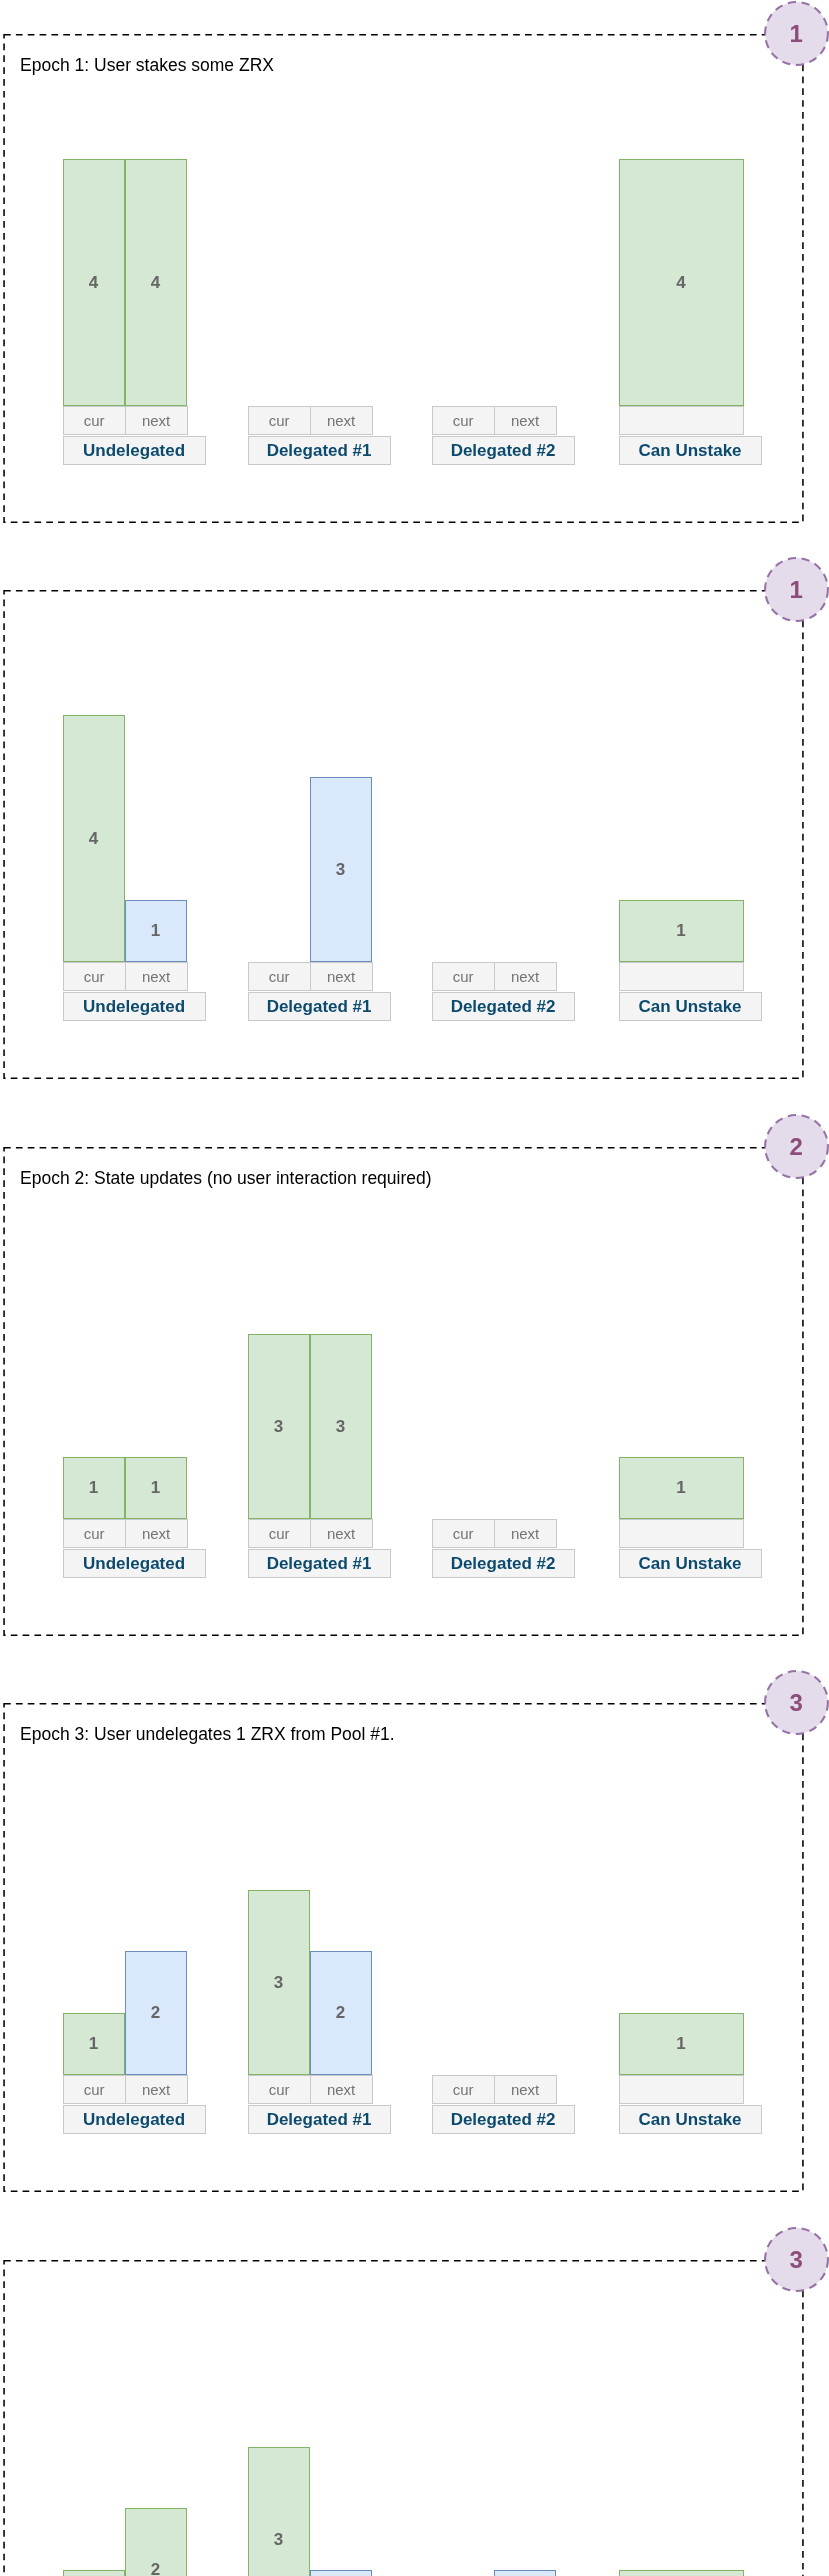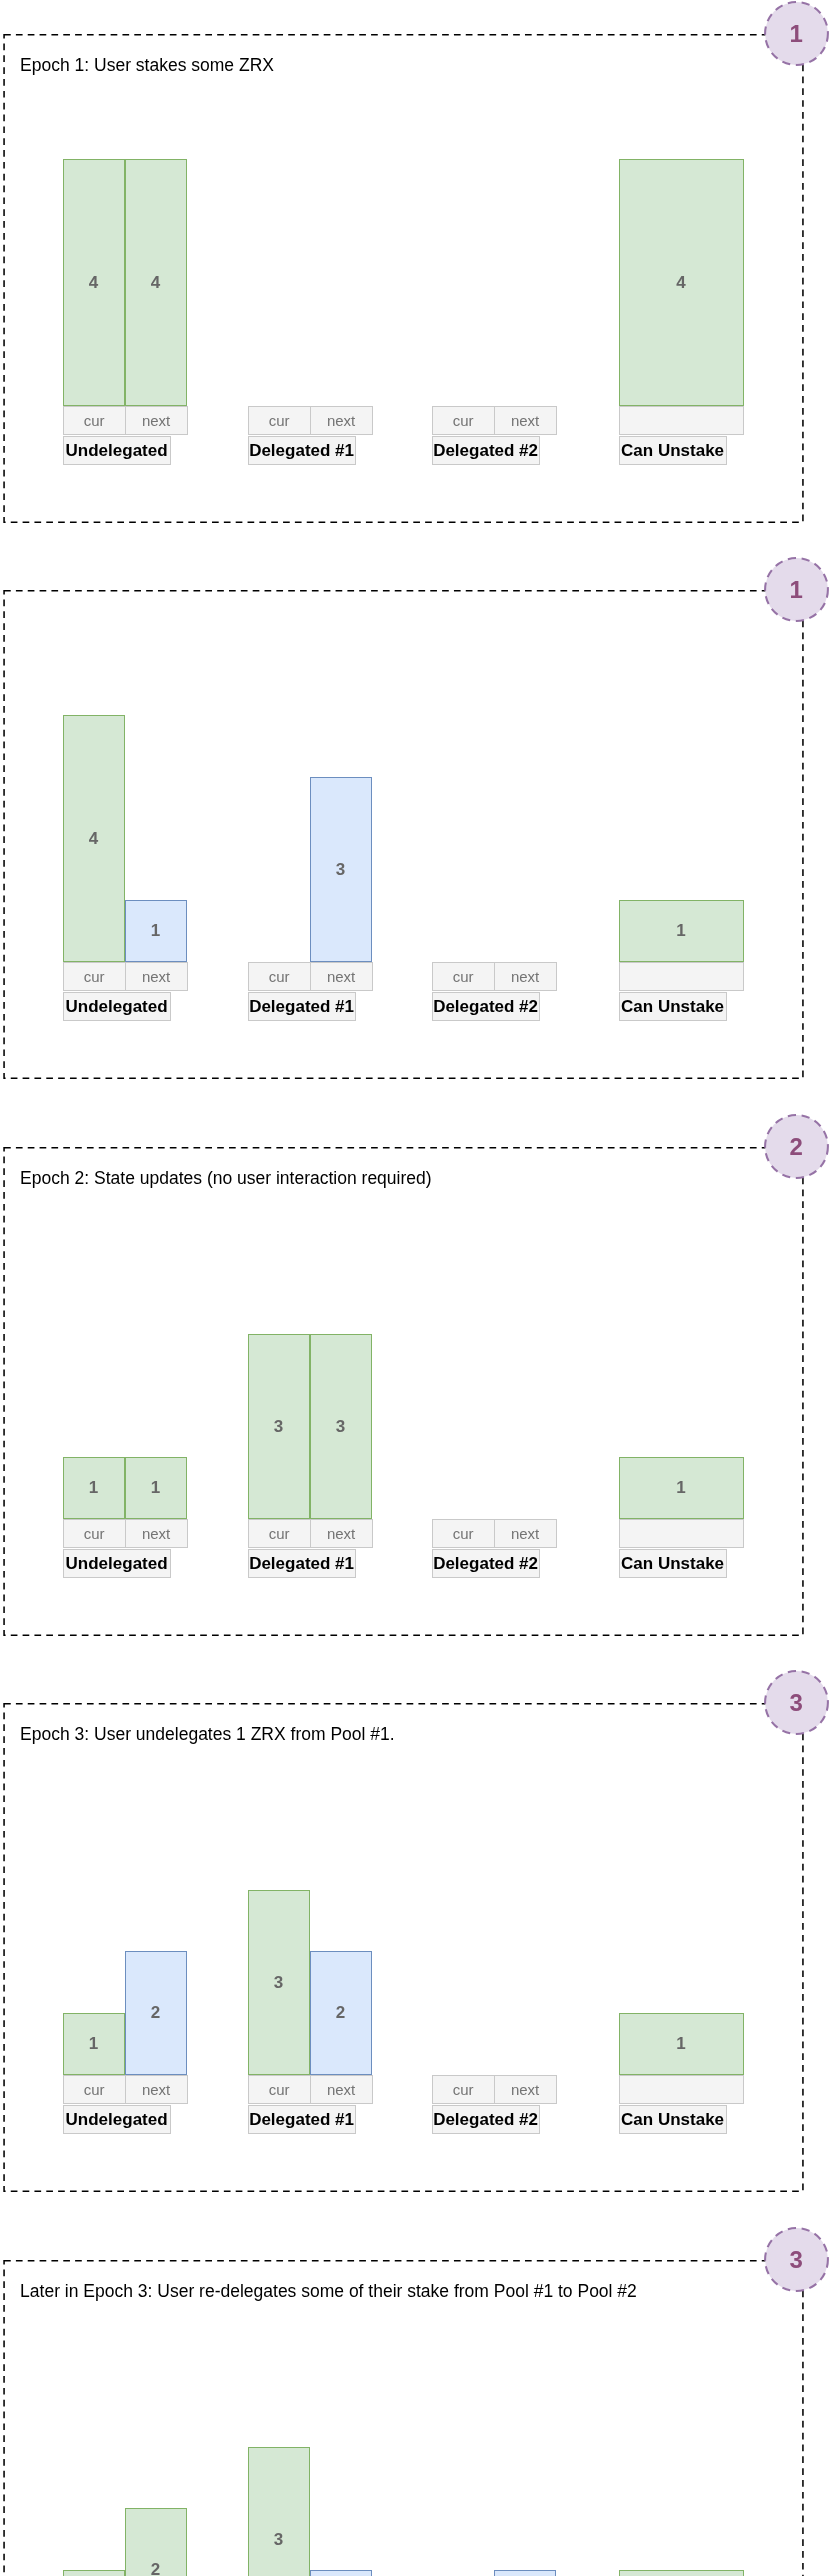--- a/index.html
+++ b/index.html
@@ -10,21 +10,21 @@
   .badge{position:absolute;left:759px;top:-35px;width:69px;height:69px;z-index:6;}
   .badge svg{position:absolute;left:0;top:0;}
   .badge .num{position:absolute;left:0;top:0;width:69px;height:69px;display:flex;align-items:center;justify-content:center;font-weight:bold;font-size:24px;color:#8d4d7b;}
   .group{position:absolute;top:0;width:125px;height:489px;}
   .bar{position:absolute;box-sizing:border-box;border:1.5px solid;display:flex;align-items:center;justify-content:center;font-weight:bold;font-size:17px;color:#666666;z-index:3;}
   .bar.green{background:#d5e8d4;border-color:#82b366;}
   .bar.blue{background:#dae8fc;border-color:#6c8ebf;}
   .frow{position:absolute;left:0;box-sizing:border-box;width:125px;height:29px;background:#f4f4f4;border:1px solid #c9c9c9;display:flex;z-index:2;}
   .fcell{flex:1;display:flex;align-items:center;justify-content:center;font-size:15px;color:#747474;}
   .fcell + .fcell{border-left:1px solid #c9c9c9;text-align:center;}
-  .flabel{position:absolute;left:0;box-sizing:border-box;width:108px;height:29px;background:#f4f4f4;border:1px solid #c9c9c9;display:flex;align-items:center;justify-content:center;font-weight:bold;font-size:17px;color:#000000;z-index:2;}
+  .flabel{position:absolute;left:0;box-sizing:border-box;width:143px;height:29px;background:#f4f4f4;border:1px solid #c9c9c9;display:flex;align-items:center;justify-content:center;font-weight:bold;font-size:17px;color:#0c4a6e;z-index:2;}
 </style>
 </head>
 <body>
 
 <div id="diagram">
     <div class="panel" style="top: 34px;">
       <svg width="801" height="489" class="frame" viewBox="0 0 1555 950">
         <rect x="1.5" y="1.5" width="1552" height="947" fill="none" stroke="#000000" stroke-width="3" stroke-dasharray="13 10"></rect>
       </svg>
       <div class="title">Epoch 1: User stakes some ZRX</div>
@@ -226,21 +226,20 @@
         <div class="frow" style="top: 372px;">
           <div class="fcell"></div>
         </div>
         <div class="flabel" style="top: 402px;">Can Unstake</div>
       </div>
     </div>
     <div class="panel" style="top: 2260px;">
       <svg width="801" height="489" class="frame" viewBox="0 0 1555 950">
         <rect x="1.5" y="1.5" width="1552" height="947" fill="none" stroke="#000000" stroke-width="3" stroke-dasharray="13 10"></rect>
       </svg>
-      <div class="title">Later in Epoch 3: User re-delegates some of their stake from Pool #1 to Pool #2</div>
       <div class="badge">
         <svg width="69" height="69" viewBox="0 0 134 134">
           <circle cx="67" cy="67" r="61" fill="#e4dbeb" stroke="#9673a6" stroke-width="4" stroke-dasharray="16 11"></circle>
         </svg>
         <div class="num">3</div>
       </div>
       <div class="group" style="left: 60px;">
         <div class="bar green" style="left: 0px; width: 62px; height: 62px; top: 310px;"></div>
         <div class="bar green" style="left: 62px; width: 62px; height: 124px; top: 248px;">
           <span>2</span>

